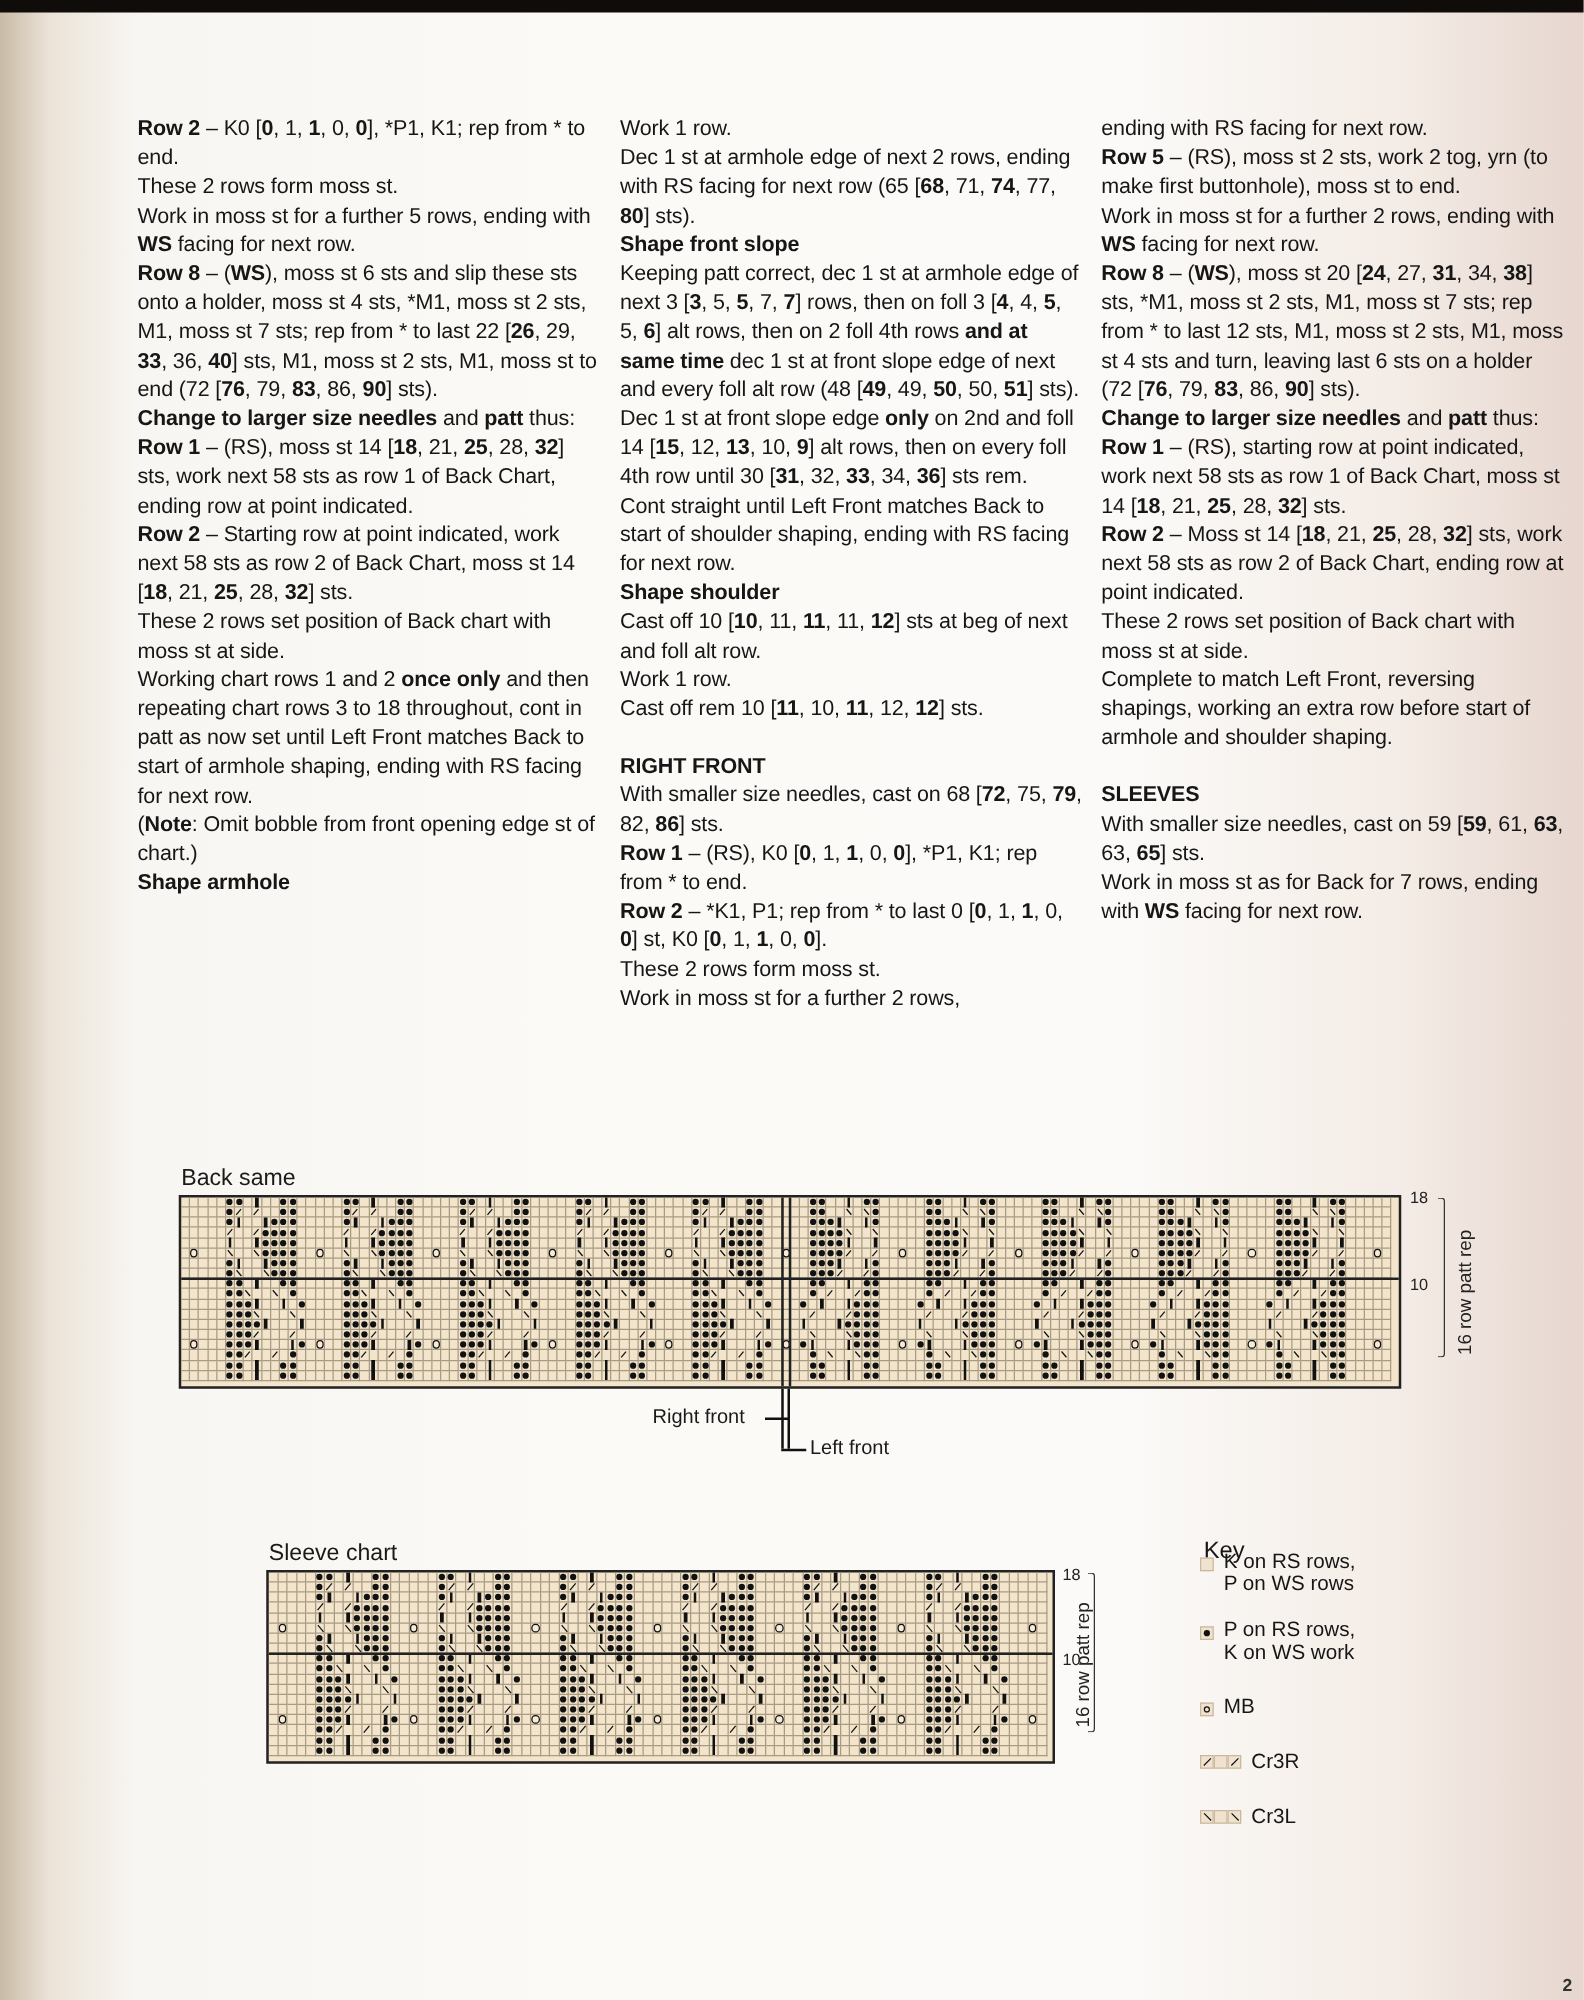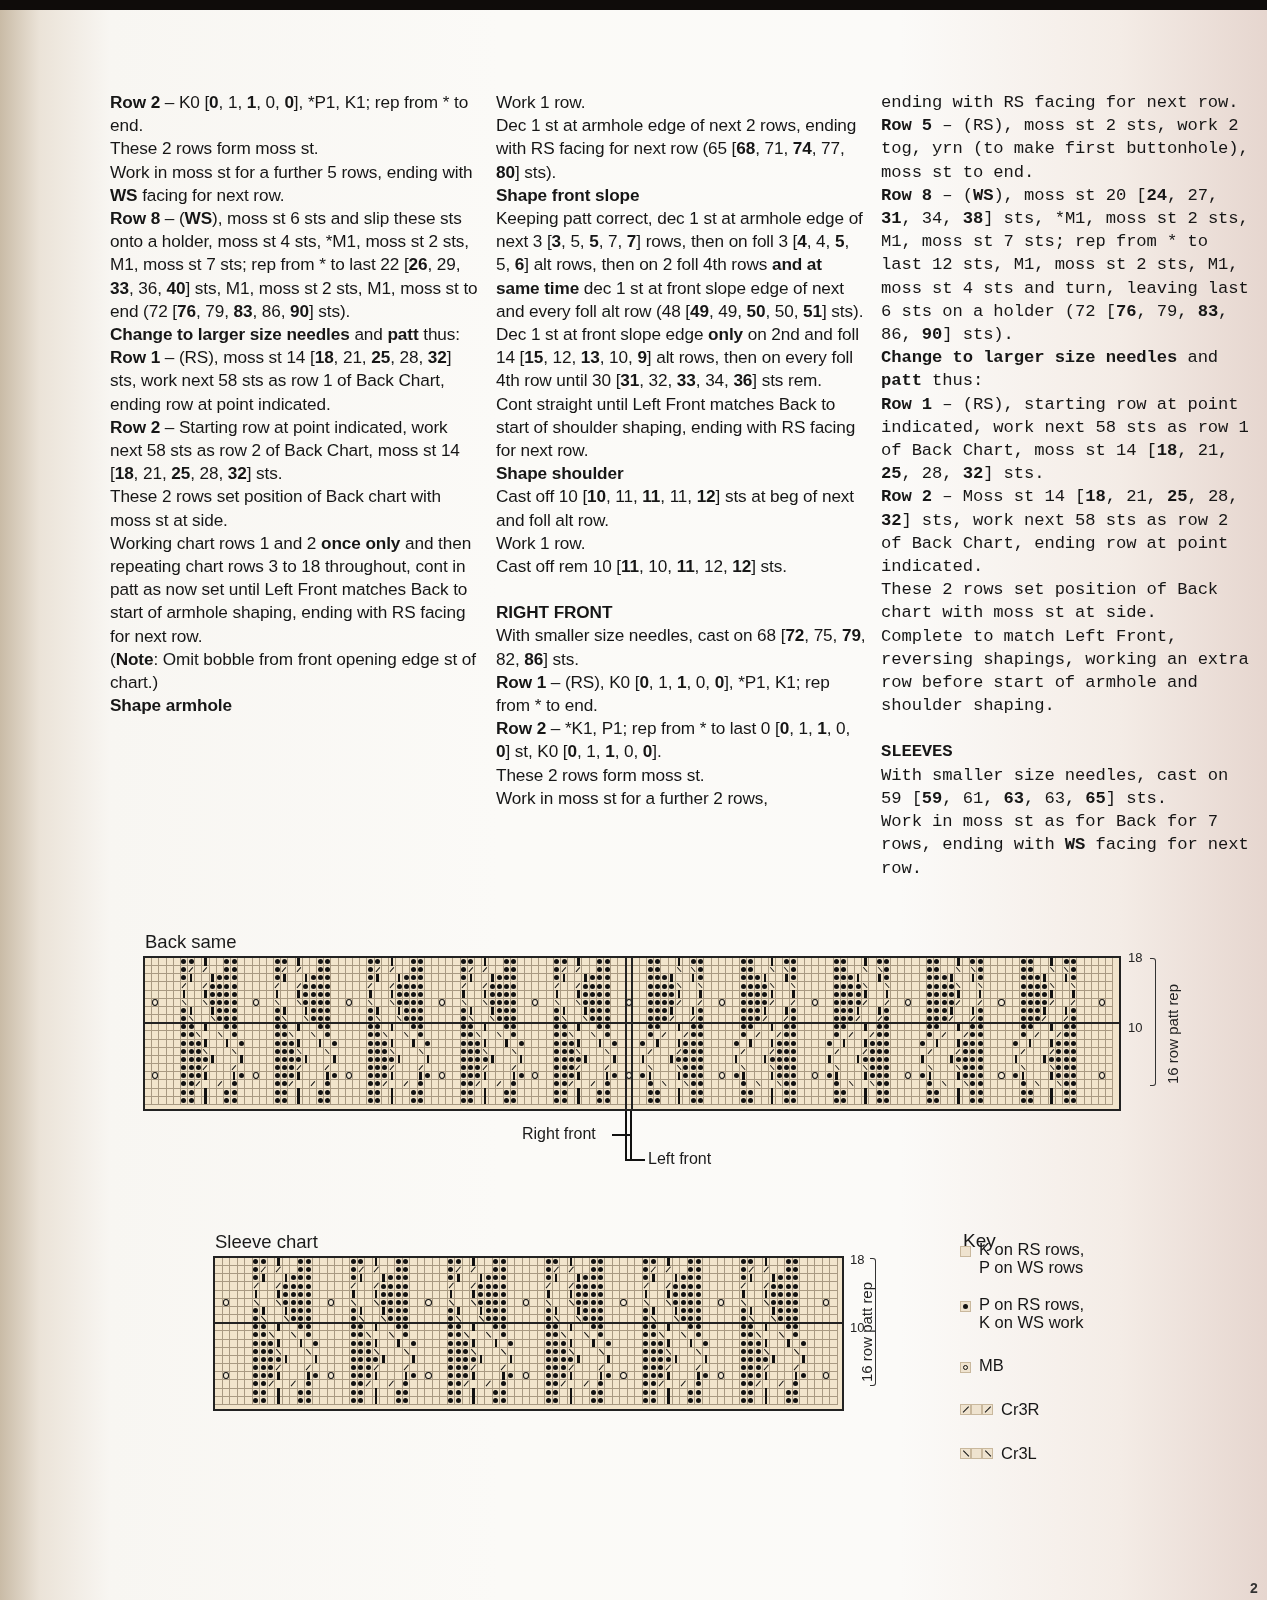--- a/index.html
+++ b/index.html
@@ -10,21 +10,21 @@
     color: #161616;
     position: relative;
   }
   .topbar { position: absolute; left: 0; top: 0; width: 1267px; height: 10px; background: #0f0c0a; }
   .col { position: absolute; top: 91px; width: 370px; font-size: 17.2px; line-height: 23.2px; letter-spacing: -0.1px; }
   .col p { margin: 0; }
   .col b { font-weight: bold; }
   .col .gap { height: 23px; }
   #col1 { left: 110px; }
   #col2 { left: 496px; }
-  #col3 { left: 881px; font-family: Liberation Mono, monospace; }
+  #col3 { left: 881px; }
 
   .chart-title { position: absolute; font-size: 18.5px; color: #1a1a1a; }
   .grid-wrap { position: absolute; border: 2px solid #222; background: #f2e5cc; }
   .grid { display: grid; }
   .cell { border-right: 1px solid #a99a82; border-bottom: 1px solid #a99a82; position: relative; display:flex; align-items:center; justify-content:center; font-size: 8px; line-height: 1; color:#111; }
   .cell.p::after { content: ""; width: 5px; height: 5px; border-radius: 50%; background: #111; }
   .cell.mb::after { content: ""; width: 5px; height: 5px; border-radius: 50%; border: 1.2px solid #111; background: #f6ecd8; }
   .cell.r::after { content: ""; width: 9px; height: 1.4px; background: #111; transform: rotate(-50deg); }
   .cell.l::after { content: ""; width: 9px; height: 1.4px; background: #111; transform: rotate(50deg); }
   .cell.v::after { content: ""; width: 2.5px; height: 8px; background: #111; }
@@ -82,20 +82,21 @@
     <p><b>RIGHT FRONT</b></p>
     <p>With smaller size needles, cast on 68 [<b>72</b>, 75, <b>79</b>, 82, <b>86</b>] sts.</p>
     <p><b>Row 1</b> – (RS), K0 [<b>0</b>, 1, <b>1</b>, 0, <b>0</b>], *P1, K1; rep from * to end.</p>
     <p><b>Row 2</b> – *K1, P1; rep from * to last 0 [<b>0</b>, 1, <b>1</b>, 0, <b>0</b>] st, K0 [<b>0</b>, 1, <b>1</b>, 0, <b>0</b>].</p>
     <p>These 2 rows form moss st.</p>
     <p>Work in moss st for a further 2 rows,</p>
   </div>
 <div class="col" id="col3">
     <p>ending with RS facing for next row.</p>
     <p><b>Row 5</b> – (RS), moss st 2 sts, work 2 tog, yrn (to make first buttonhole), moss st to end.</p>
+    <p>Work in moss st for a further 2 rows, ending with <b>WS</b> facing for next row.</p>
     <p><b>Row 8</b> – (<b>WS</b>), moss st 20 [<b>24</b>, 27, <b>31</b>, 34, <b>38</b>] sts, *M1, moss st 2 sts, M1, moss st 7 sts; rep from * to last 12 sts, M1, moss st 2 sts, M1, moss st 4 sts and turn, leaving last 6 sts on a holder (72 [<b>76</b>, 79, <b>83</b>, 86, <b>90</b>] sts).</p>
     <p><b>Change to larger size needles</b> and <b>patt</b> thus:</p>
     <p><b>Row 1</b> – (RS), starting row at point indicated, work next 58 sts as row 1 of Back Chart, moss st 14 [<b>18</b>, 21, <b>25</b>, 28, <b>32</b>] sts.</p>
     <p><b>Row 2</b> – Moss st 14 [<b>18</b>, 21, <b>25</b>, 28, <b>32</b>] sts, work next 58 sts as row 2 of Back Chart, ending row at point indicated.</p>
     <p>These 2 rows set position of Back chart with moss st at side.</p>
     <p>Complete to match Left Front, reversing shapings, working an extra row before start of armhole and shoulder shaping.</p>
     <div class="gap"></div>
     <p><b>SLEEVES</b></p>
     <p>With smaller size needles, cast on 59 [<b>59</b>, 61, <b>63</b>, 63, <b>65</b>] sts.</p>
     <p>Work in moss st as for Back for 7 rows, ending with <b>WS</b> facing for next row.</p>

